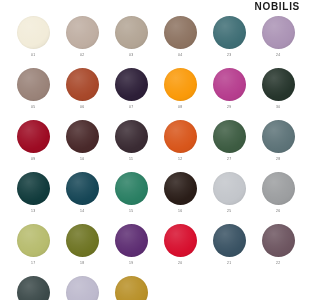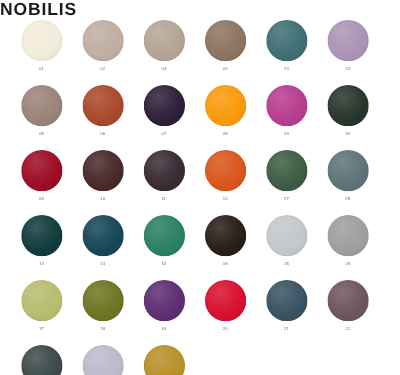--- a/index.html
+++ b/index.html
@@ -22,22 +22,22 @@
     height: 300px;
     box-sizing: border-box;
   }
 
   
   #chart-title {
     position: absolute;
     top: 2px;
     left: 0;
     width: 300px;
-    text-align: left;
-    font-size: 14px;
+    text-align: right;
+    font-size: 10px;
     letter-spacing: 0.7px;
     font-weight: 600;
     color: #1b1b1b;
     line-height: 10px;
     white-space: nowrap;
   }
 
   
   #swatch-grid {
     position: absolute;

